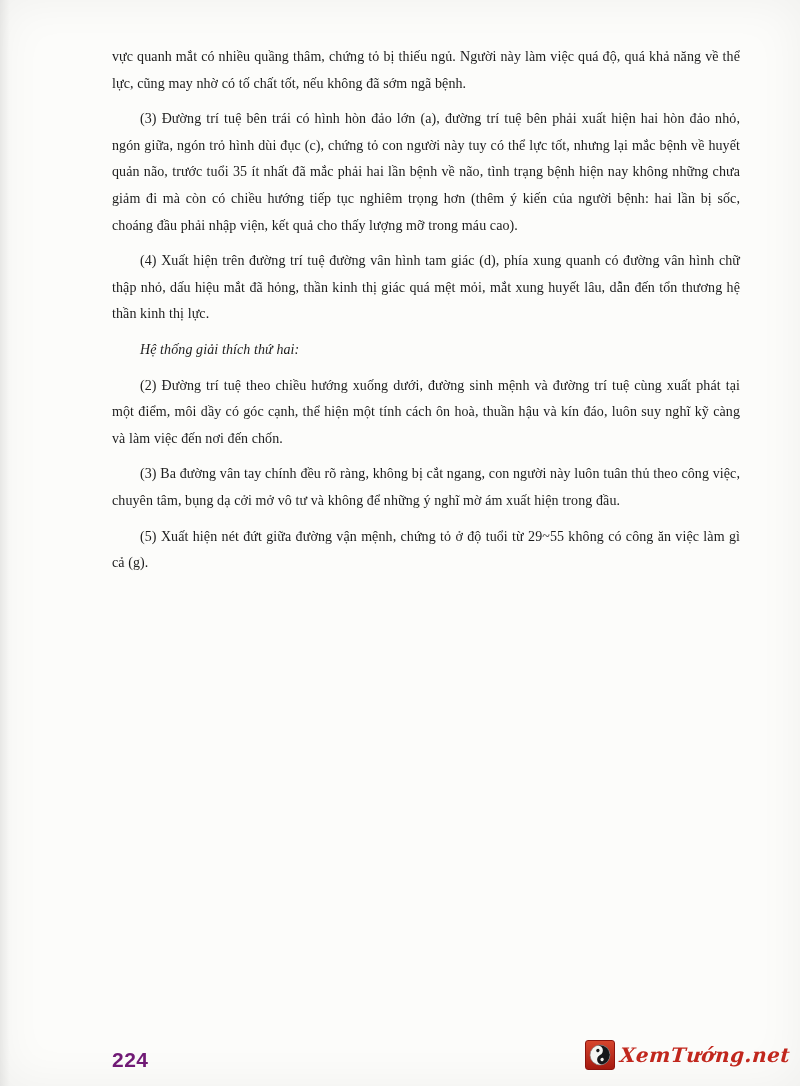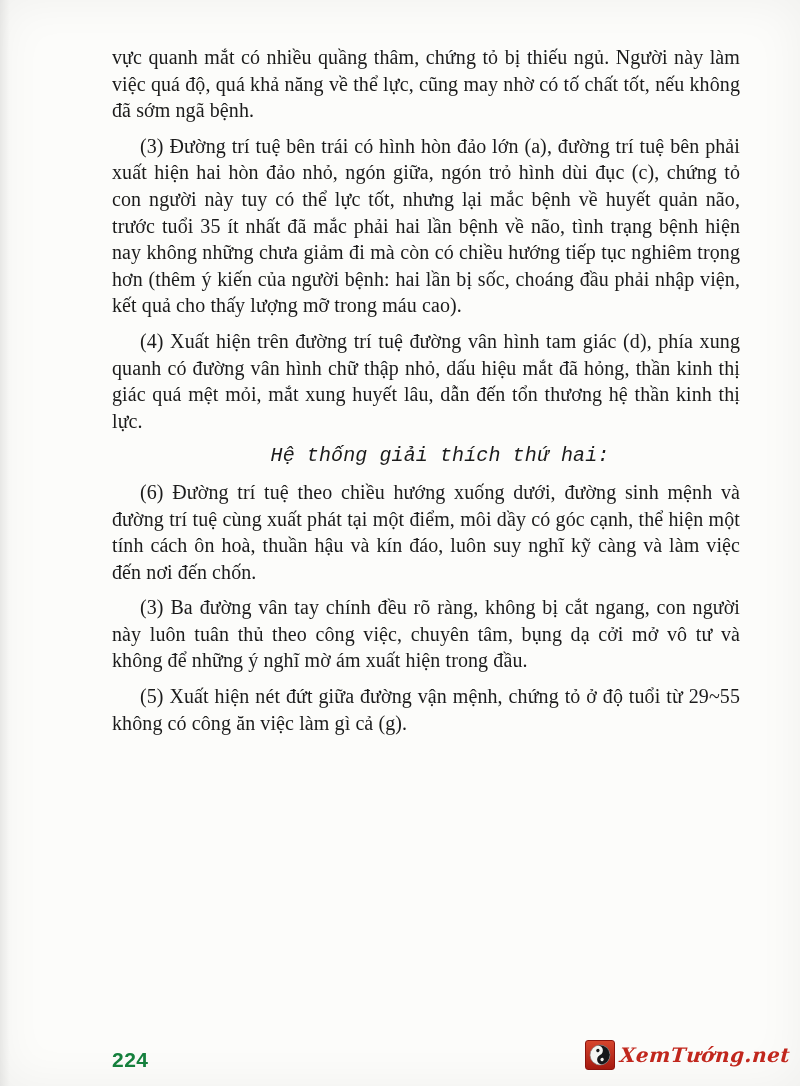--- a/index.html
+++ b/index.html
@@ -22,46 +22,45 @@
     left: 0; top: 0; bottom: 0;
     width: 10px;
     background: linear-gradient(to right, rgba(0,0,0,0.06), rgba(0,0,0,0));
   }
   .text-block {
     position: absolute;
     top: 44px;
     left: 112px;
     width: 628px;
     text-align: justify;
-    font-size: 20px;
+    font-size: 14px;
     line-height: 26.6px;
     letter-spacing: 0.1px;
   }
   .para {
     margin: 0 0 9px 0;
     text-indent: 28px;
   }
   .para.cont {
     text-indent: 0;
   }
   .heading {
     margin: 2px 0 9px 0;
     text-indent: 28px;
     font-style: italic;
-    text-align: center;
-    font-family: Liberation Mono, monospace;
+    text-align: left;
   }
   .pagenum {
     position: absolute;
     left: 112px;
     bottom: 14px;
     font-size: 21px;
     font-weight: bold;
     font-family: "Liberation Sans", "DejaVu Sans", sans-serif;
-    color: #15803d;
+    color: #701a75;
     letter-spacing: 0.5px;
   }
   .watermark {
     position: absolute;
     right: 10px;
     bottom: 16px;
     display: flex;
     align-items: center;
     gap: 5px;
   }
@@ -92,21 +91,21 @@
 <div class="page">
   <div class="scan-edge"></div>
 
   <main class="text-block">
     <p class="para cont">vực quanh mắt có nhiều quầng thâm, chứng tỏ bị thiếu ngủ. Người này làm việc quá độ, quá khả năng về thể lực, cũng may nhờ có tố chất tốt, nếu không đã sớm ngã bệnh.</p>
     <p class="para">(3) Đường trí tuệ bên trái có hình hòn đảo lớn (a), đường trí tuệ bên phải xuất hiện hai hòn đảo nhỏ, ngón giữa, ngón trỏ hình dùi đục (c), chứng tỏ con người này tuy có thể lực tốt, nhưng lại mắc bệnh về huyết quản não, trước tuổi 35 ít nhất đã mắc phải hai lần bệnh về não, tình trạng bệnh hiện nay không những chưa giảm đi mà còn có chiều hướng tiếp tục nghiêm trọng hơn (thêm ý kiến của người bệnh: hai lần bị sốc, choáng đầu phải nhập viện, kết quả cho thấy lượng mỡ trong máu cao).</p>
     <p class="para">(4) Xuất hiện trên đường trí tuệ đường vân hình tam giác (d), phía xung quanh có đường vân hình chữ thập nhỏ, dấu hiệu mắt đã hỏng, thần kinh thị giác quá mệt mỏi, mắt xung huyết lâu, dẫn đến tổn thương hệ thần kinh thị lực.</p>
 
     <p class="heading">Hệ thống giải thích thứ hai:</p>
 
-    <p class="para">(6) Đường trí tuệ theo chiều hướng xuống dưới, đường sinh mệnh và đường trí tuệ cùng xuất phát tại một điểm, môi dầy có góc cạnh, thể hiện một tính cách ôn hoà, thuần hậu và kín đáo, luôn suy nghĩ kỹ càng và làm việc đến nơi đến chốn.</p>
+    <p class="para">(2) Đường trí tuệ theo chiều hướng xuống dưới, đường sinh mệnh và đường trí tuệ cùng xuất phát tại một điểm, môi dầy có góc cạnh, thể hiện một tính cách ôn hoà, thuần hậu và kín đáo, luôn suy nghĩ kỹ càng và làm việc đến nơi đến chốn.</p>
     <p class="para">(3) Ba đường vân tay chính đều rõ ràng, không bị cắt ngang, con người này luôn tuân thủ theo công việc, chuyên tâm, bụng dạ cởi mở vô tư và không để những ý nghĩ mờ ám xuất hiện trong đầu.</p>
     <p class="para">(5) Xuất hiện nét đứt giữa đường vận mệnh, chứng tỏ ở độ tuổi từ 29~55 không có công ăn việc làm gì cả (g).</p>
   </main>
 
   <div class="pagenum">224</div>
 
   <div class="watermark">
     <span class="wm-icon">
       <svg width="24" height="24" viewBox="0 0 24 24" style="transform: rotate(-25deg);">
         <circle cx="12" cy="12" r="10" fill="#f4f4f2"></circle>

